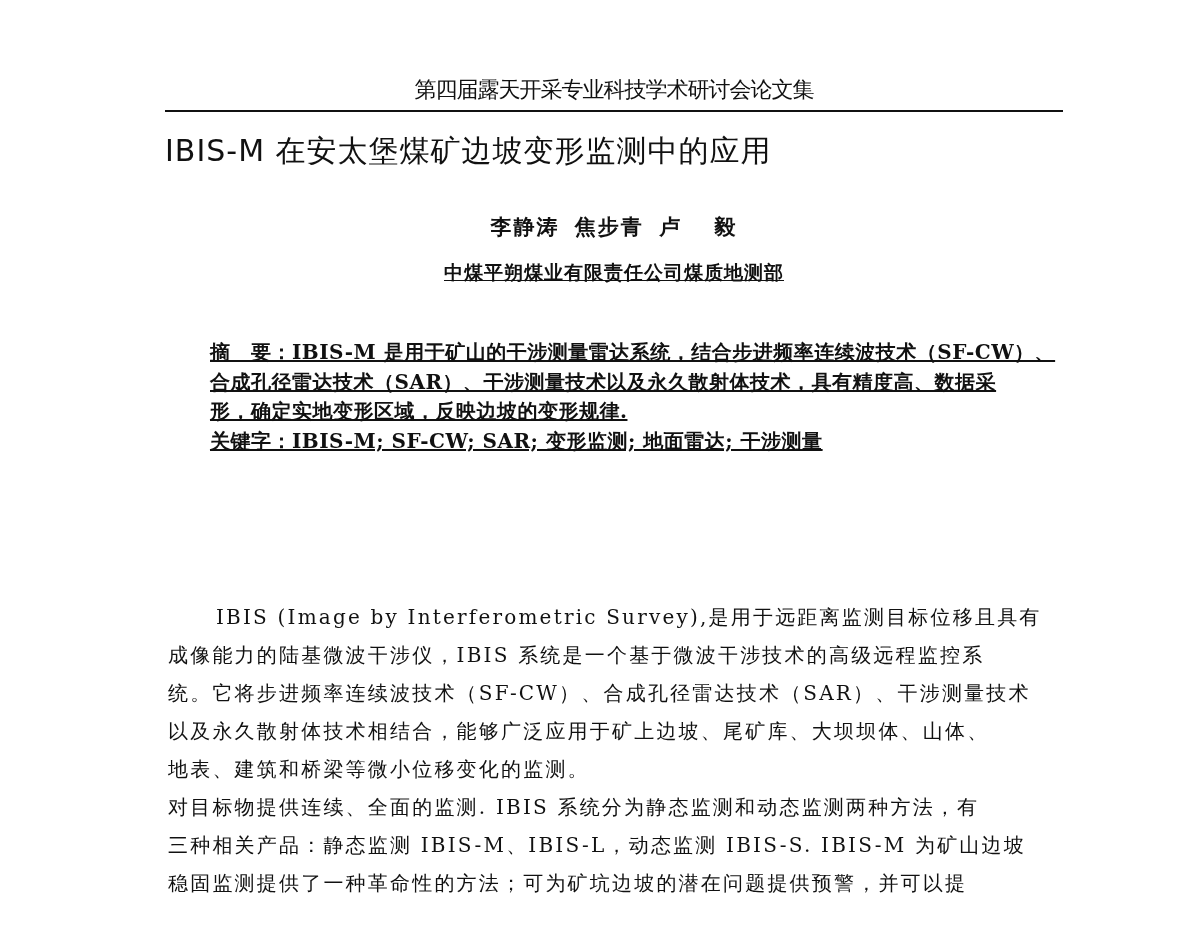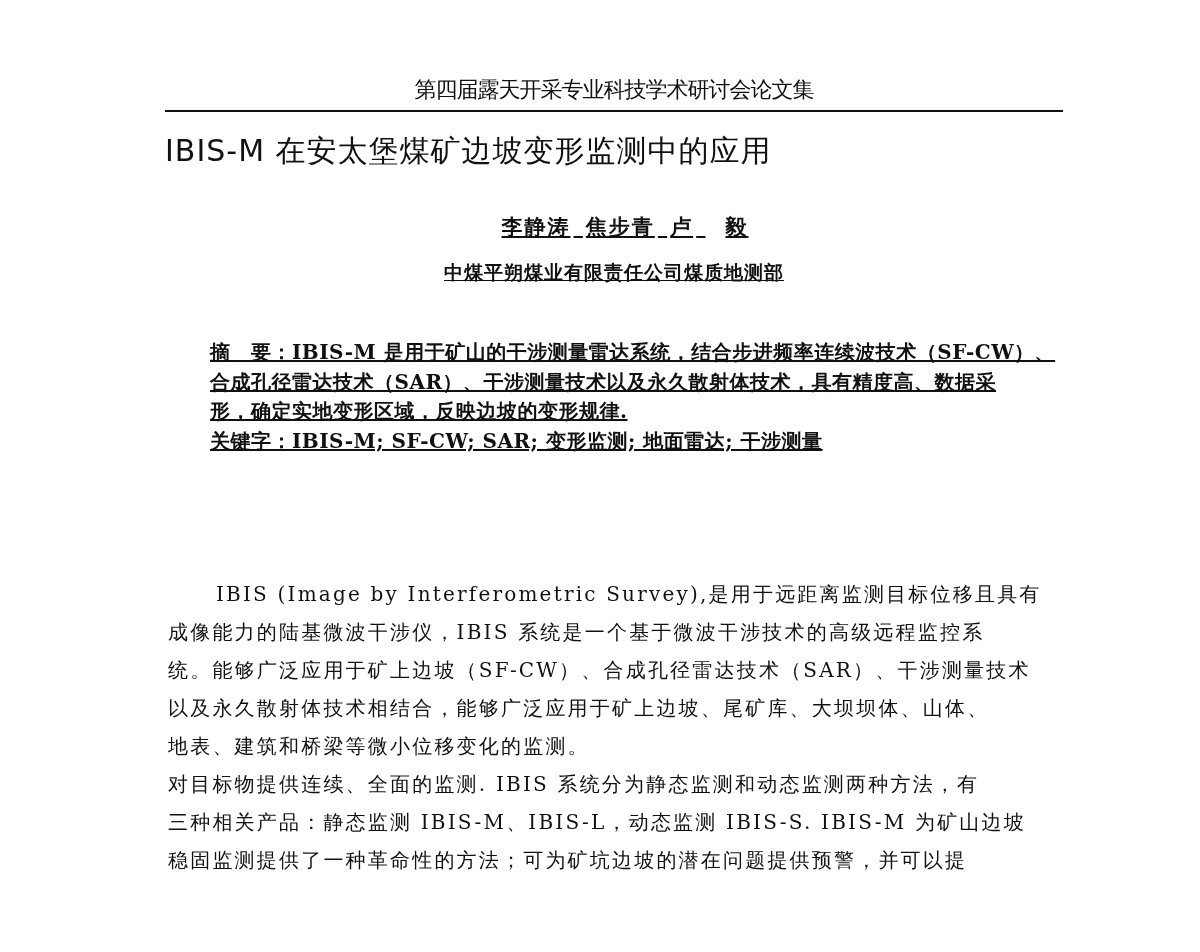--- a/index.html
+++ b/index.html
@@ -47,29 +47,28 @@
       width: 898px;
       top: 131px;
       font-family: "DejaVu Sans", "Liberation Sans", sans-serif;
       font-size: 30px;
       line-height: 40px;
       letter-spacing: 1px;
       color: #111;
     }
     .authors {
       position: absolute;
-      left: 176px;
+      left: 165px;
       width: 898px;
       top: 212px;
       text-align: center;
       font-size: 21px;
       line-height: 30px;
       font-weight: bold;
       letter-spacing: 2px;
-      text-decoration: underline;
     }
     .authors span { margin: 0 3px; }
     .authors span.gap { margin-left: 20px; }
     .affiliation {
       position: absolute;
       left: 165px;
       width: 898px;
       top: 258px;
       text-align: center;
       font-size: 19px;
@@ -97,21 +96,21 @@
     .body-text {
       position: absolute;
       left: 168px;
       width: 890px;
       top: 575px;
       font-size: 20px;
       line-height: 38px;
       letter-spacing: 2.2px;
     }
     .body-text .line { white-space: nowrap; height: 38px; }
-    .indent { padding-left: 48px; }
+    .indent { padding-left: 48px; margin-top: 23px; }
   </style>
 </head>
 <body>
 
 <div class="page">
 
   <div class="running-header">第四届露天开采专业科技学术研讨会论文集</div>
   <div class="header-rule"></div>
 
   <div class="title">IBIS-M 在安太堡煤矿边坡变形监测中的应用</div>
@@ -129,21 +128,21 @@
     <div class="line"><span class="label">摘　要：</span><span>IBIS-M 是用于矿山的干涉测量雷达系统，结合步进频率连续波技术（SF-CW）、</span></div>
     <div class="line">合成孔径雷达技术（SAR）、干涉测量技术以及永久散射体技术，具有精度高、数据采</div>
     <div class="line">形，确定实地变形区域，反映边坡的变形规律.</div>
     <div class="line"><span class="label">关键字：</span><span>IBIS-M; SF-CW; SAR; 变形监测; 地面雷达; 干涉测量</span></div>
   </div>
 
   <div class="body-text">
     <div>
       <div class="line indent">IBIS (Image by Interferometric Survey),是用于远距离监测目标位移且具有</div>
       <div class="line">成像能力的陆基微波干涉仪，IBIS 系统是一个基于微波干涉技术的高级远程监控系</div>
-      <div class="line">统。能够广泛应用于矿上边坡（SF-CW）、合成孔径雷达技术（SAR）、干涉测量技术</div>
+      <div class="line">统。它将步进频率连续波技术（SF-CW）、合成孔径雷达技术（SAR）、干涉测量技术</div>
       <div class="line">以及永久散射体技术相结合，能够广泛应用于矿上边坡、尾矿库、大坝坝体、山体、</div>
       <div class="line">地表、建筑和桥梁等微小位移变化的监测。</div>
     </div>
     <div>
       <div class="line">对目标物提供连续、全面的监测. IBIS 系统分为静态监测和动态监测两种方法，有</div>
       <div class="line">三种相关产品：静态监测 IBIS-M、IBIS-L，动态监测 IBIS-S. IBIS-M 为矿山边坡</div>
       <div class="line">稳固监测提供了一种革命性的方法；可为矿坑边坡的潜在问题提供预警，并可以提</div>
     </div>
   </div>
 

